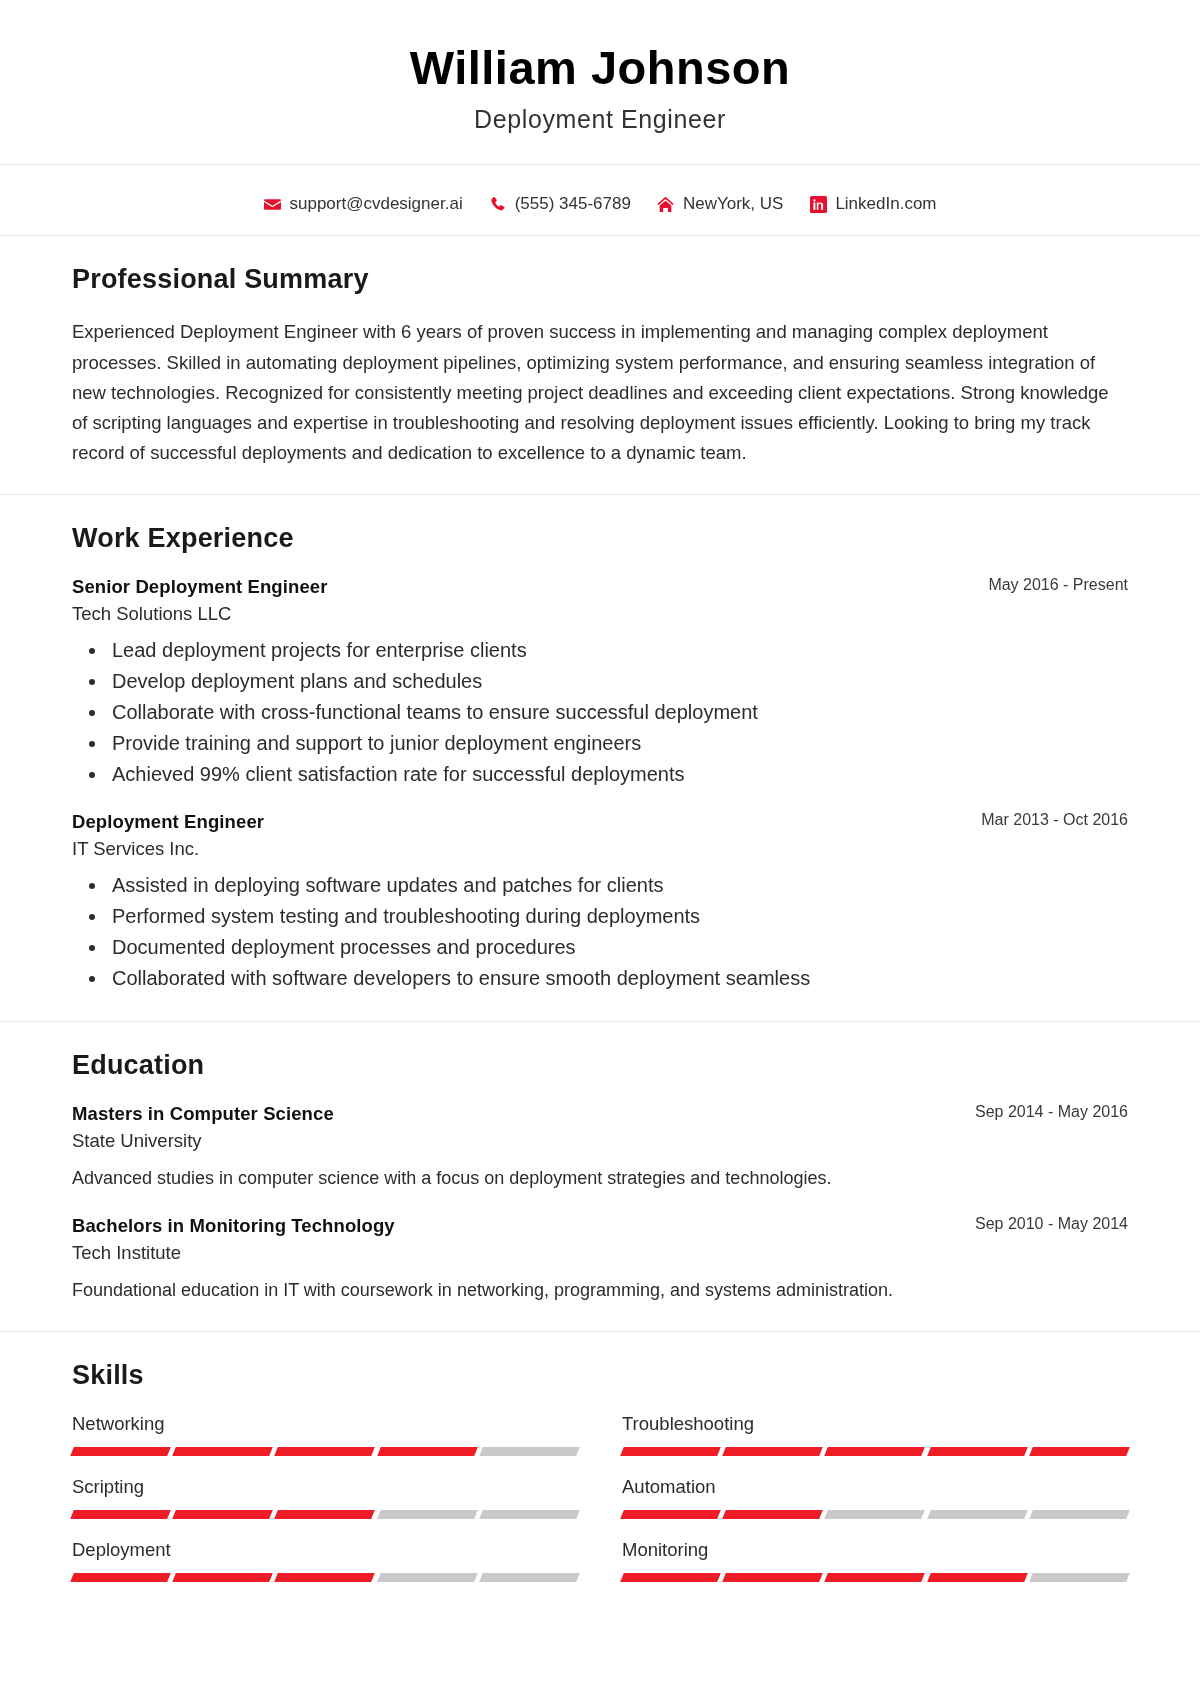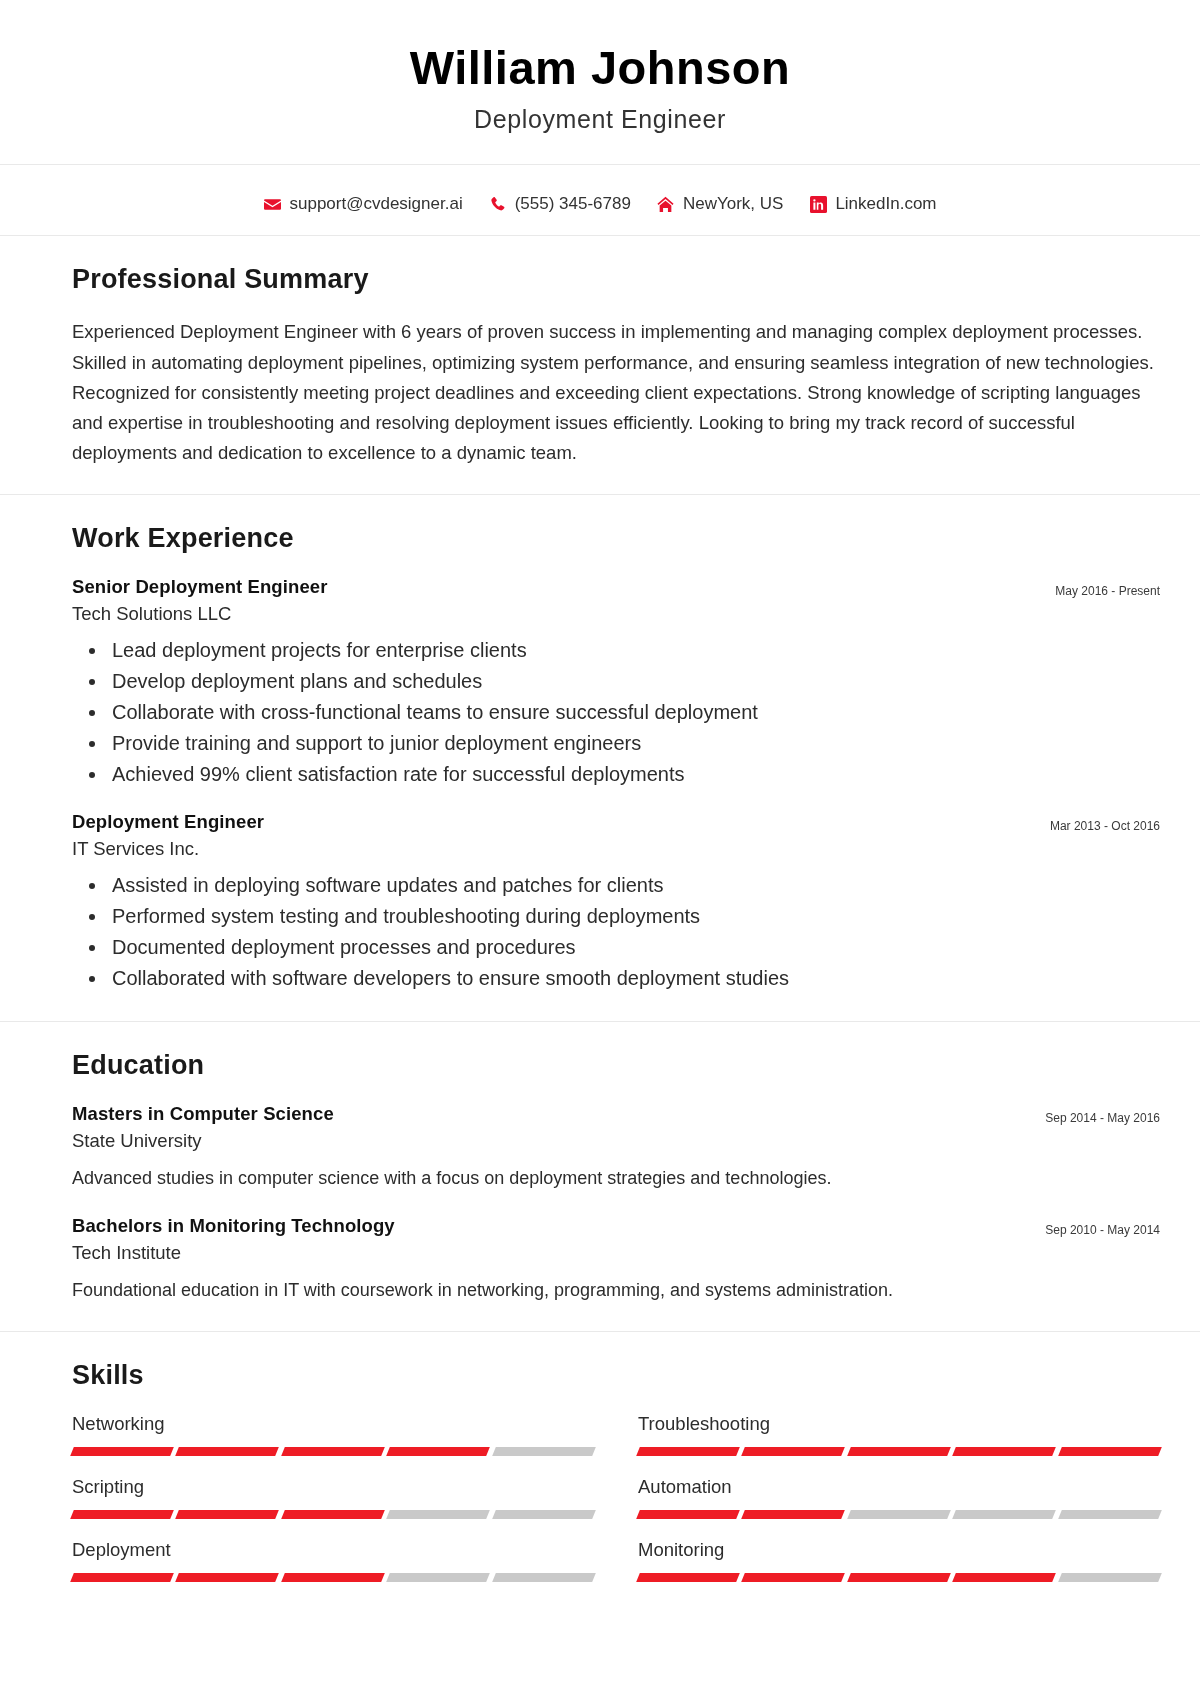--- a/index.html
+++ b/index.html
@@ -66,21 +66,21 @@
     justify-content: center;
     width: 18px;
     height: 18px;
     color: #e8112d;
     flex: none;
   }
   .contact-item .ci-icon svg { display: block; }
 
   
   .section {
-    padding: 28px 40px 26px 72px;
+    padding: 28px 72px 26px 72px;
     border-bottom: 1px solid #e9e9e9;
     box-sizing: border-box;
   }
   .section:last-of-type { border-bottom: none; }
   .section-title {
     font-size: 27px;
     font-weight: bold;
     color: #1a1a1a;
     letter-spacing: 0.2px;
     margin: 0 0 22px 0;
@@ -91,31 +91,31 @@
     color: #2c2c2c;
     margin: 0;
   }
 
   
   .entry { margin-bottom: 22px; }
   .entry:last-child { margin-bottom: 0; }
   .entry-head {
     display: flex;
     justify-content: space-between;
-    align-items: flex-end;
+    align-items: flex-start;
     gap: 20px;
   }
   .entry-role {
     font-size: 18.5px;
     font-weight: bold;
     color: #111111;
     letter-spacing: 0.1px;
   }
   .entry-date {
-    font-size: 12px;
+    font-size: 16px;
     color: #3a3a3a;
     white-space: nowrap;
     flex: none;
   }
   .entry-org {
     font-size: 18.5px;
     color: #2c2c2c;
     margin-top: 5px;
   }
   .entry-desc {
@@ -244,21 +244,21 @@
     <div class="entry">
       <div class="entry-head">
         <span class="entry-role">Deployment Engineer</span>
         <span class="entry-date">Mar 2013 - Oct 2016</span>
       </div>
       <div class="entry-org">IT Services Inc.</div>
       <ul class="bullets">
         <li>Assisted in deploying software updates and patches for clients</li>
         <li>Performed system testing and troubleshooting during deployments</li>
         <li>Documented deployment processes and procedures</li>
-        <li>Collaborated with software developers to ensure smooth deployment studies</li>
+        <li>Collaborated with software developers to ensure smooth deployment seamless</li>
       </ul>
     </div>
   </div>
 
   <div class="section">
     <div class="section-title">Education</div>
 
     <div class="entry">
       <div class="entry-head">
         <span class="entry-role">Masters in Computer Science</span>

